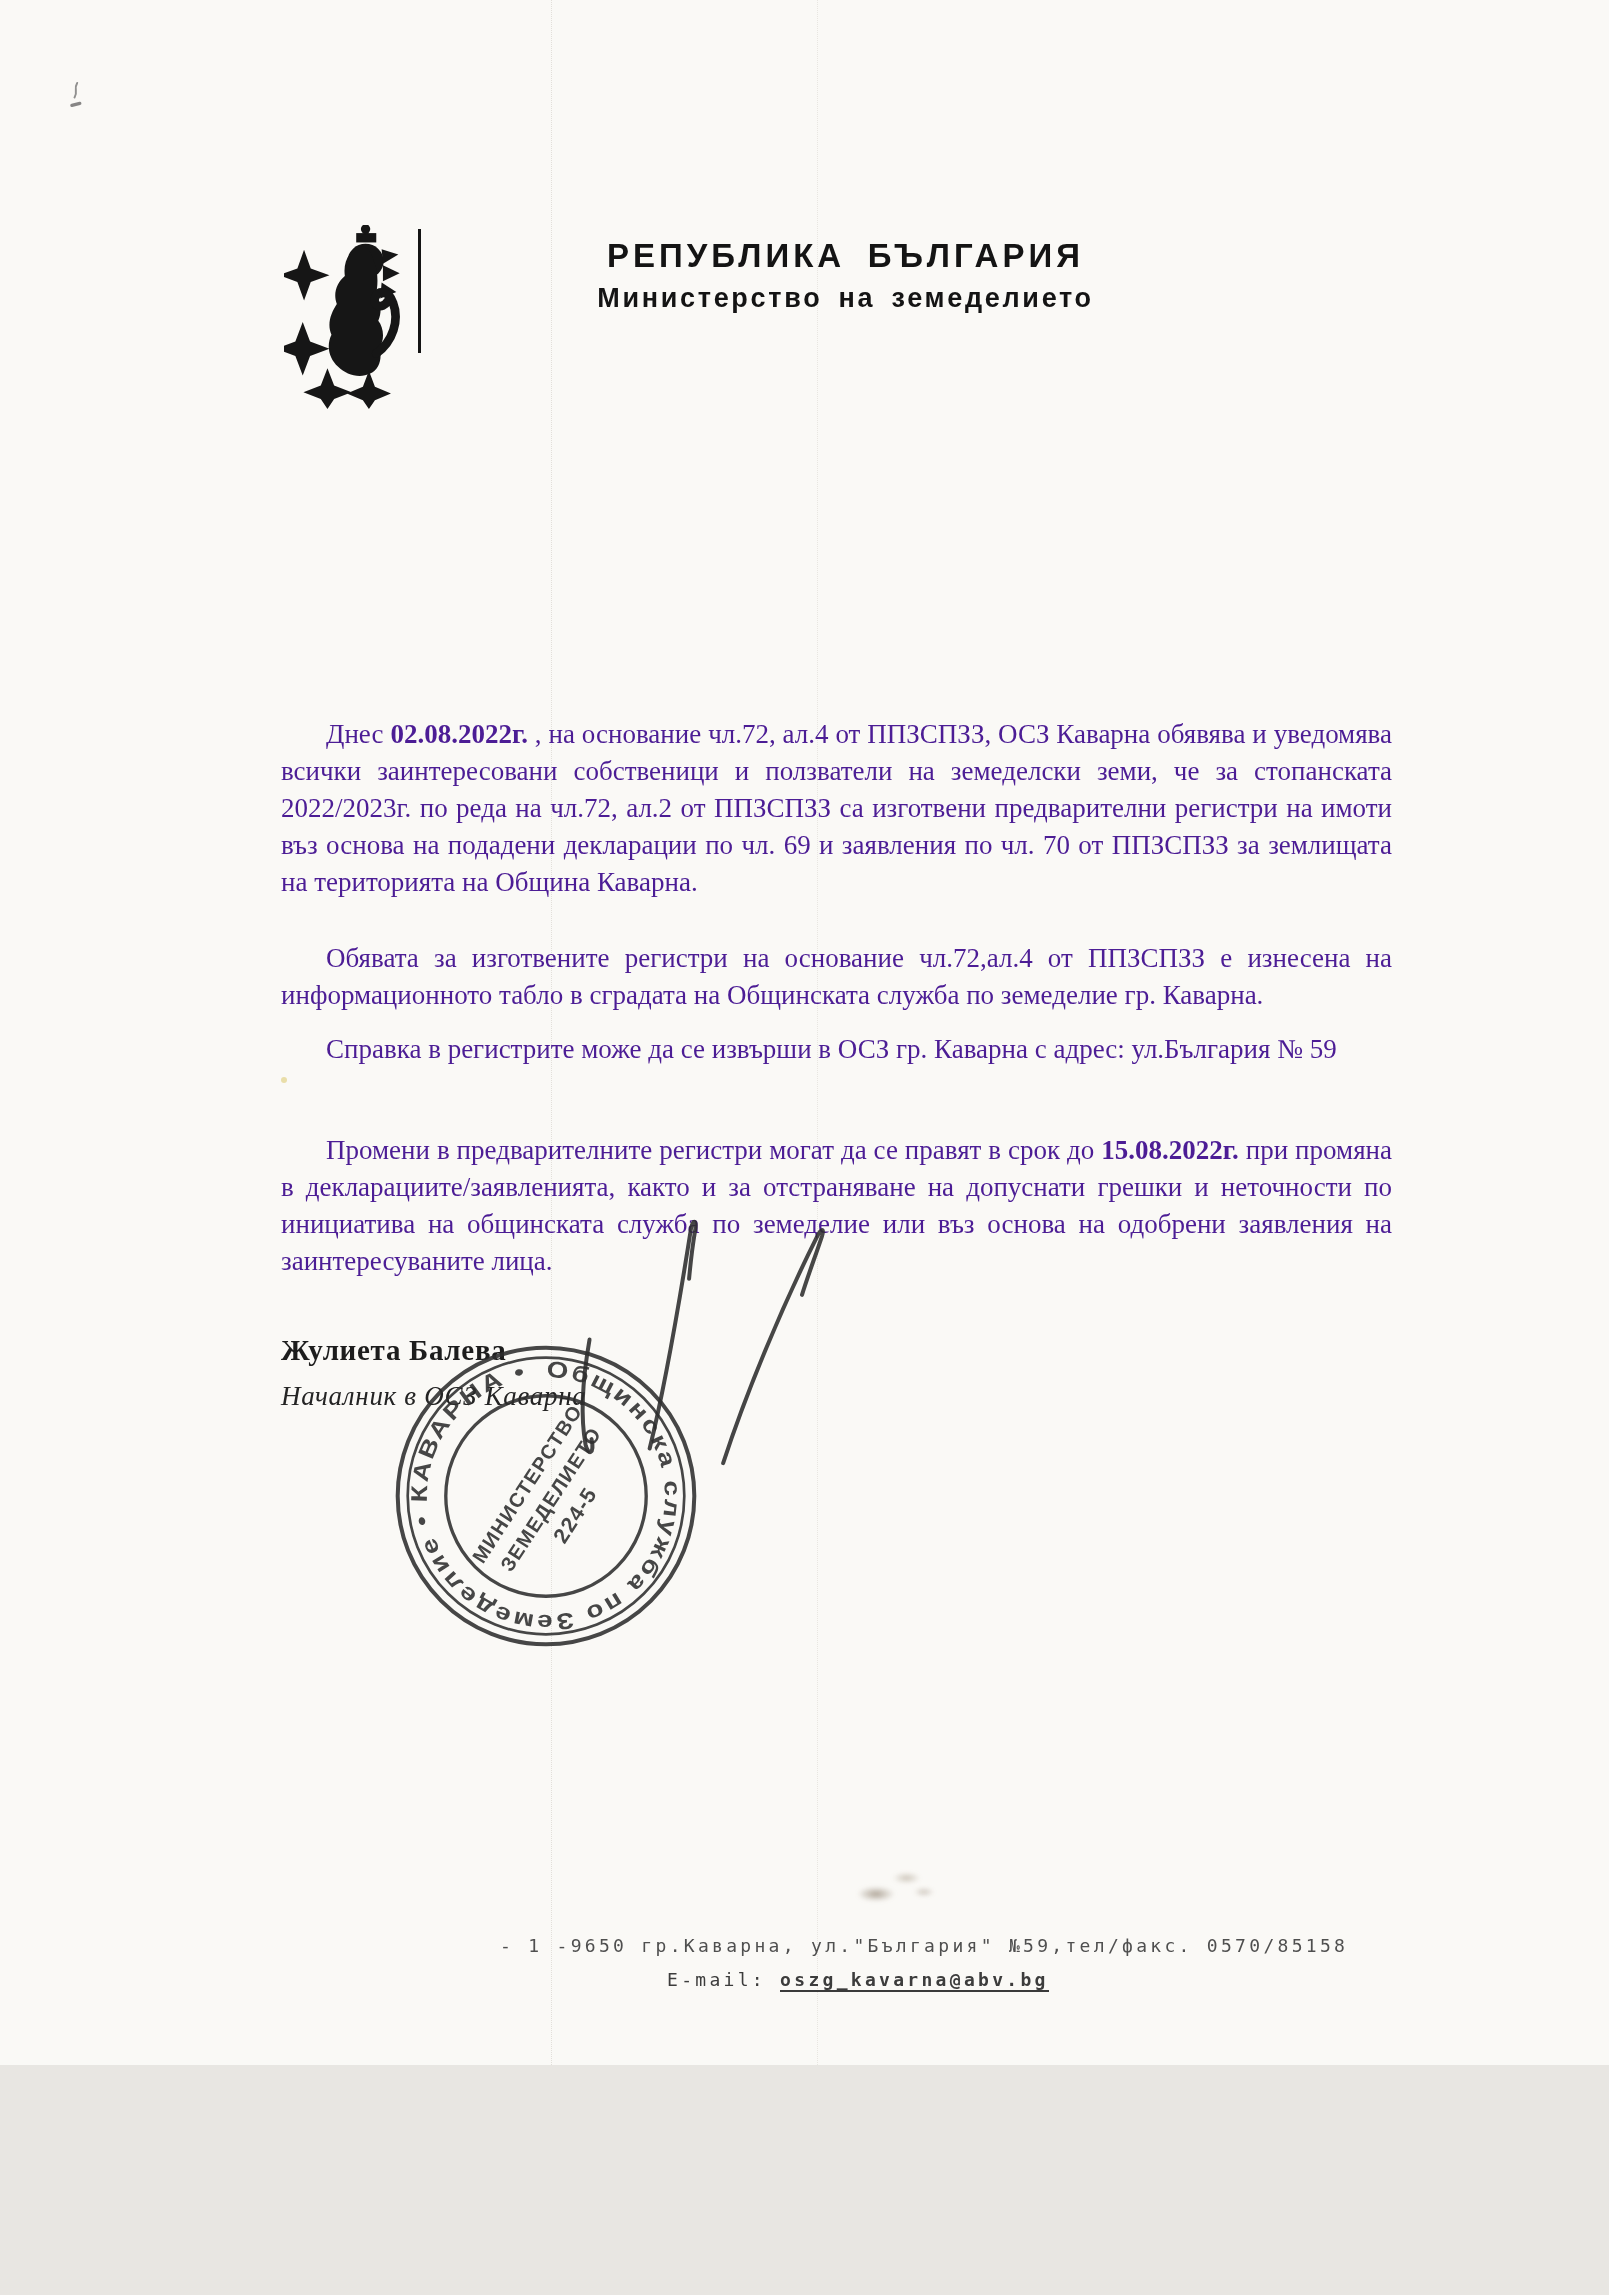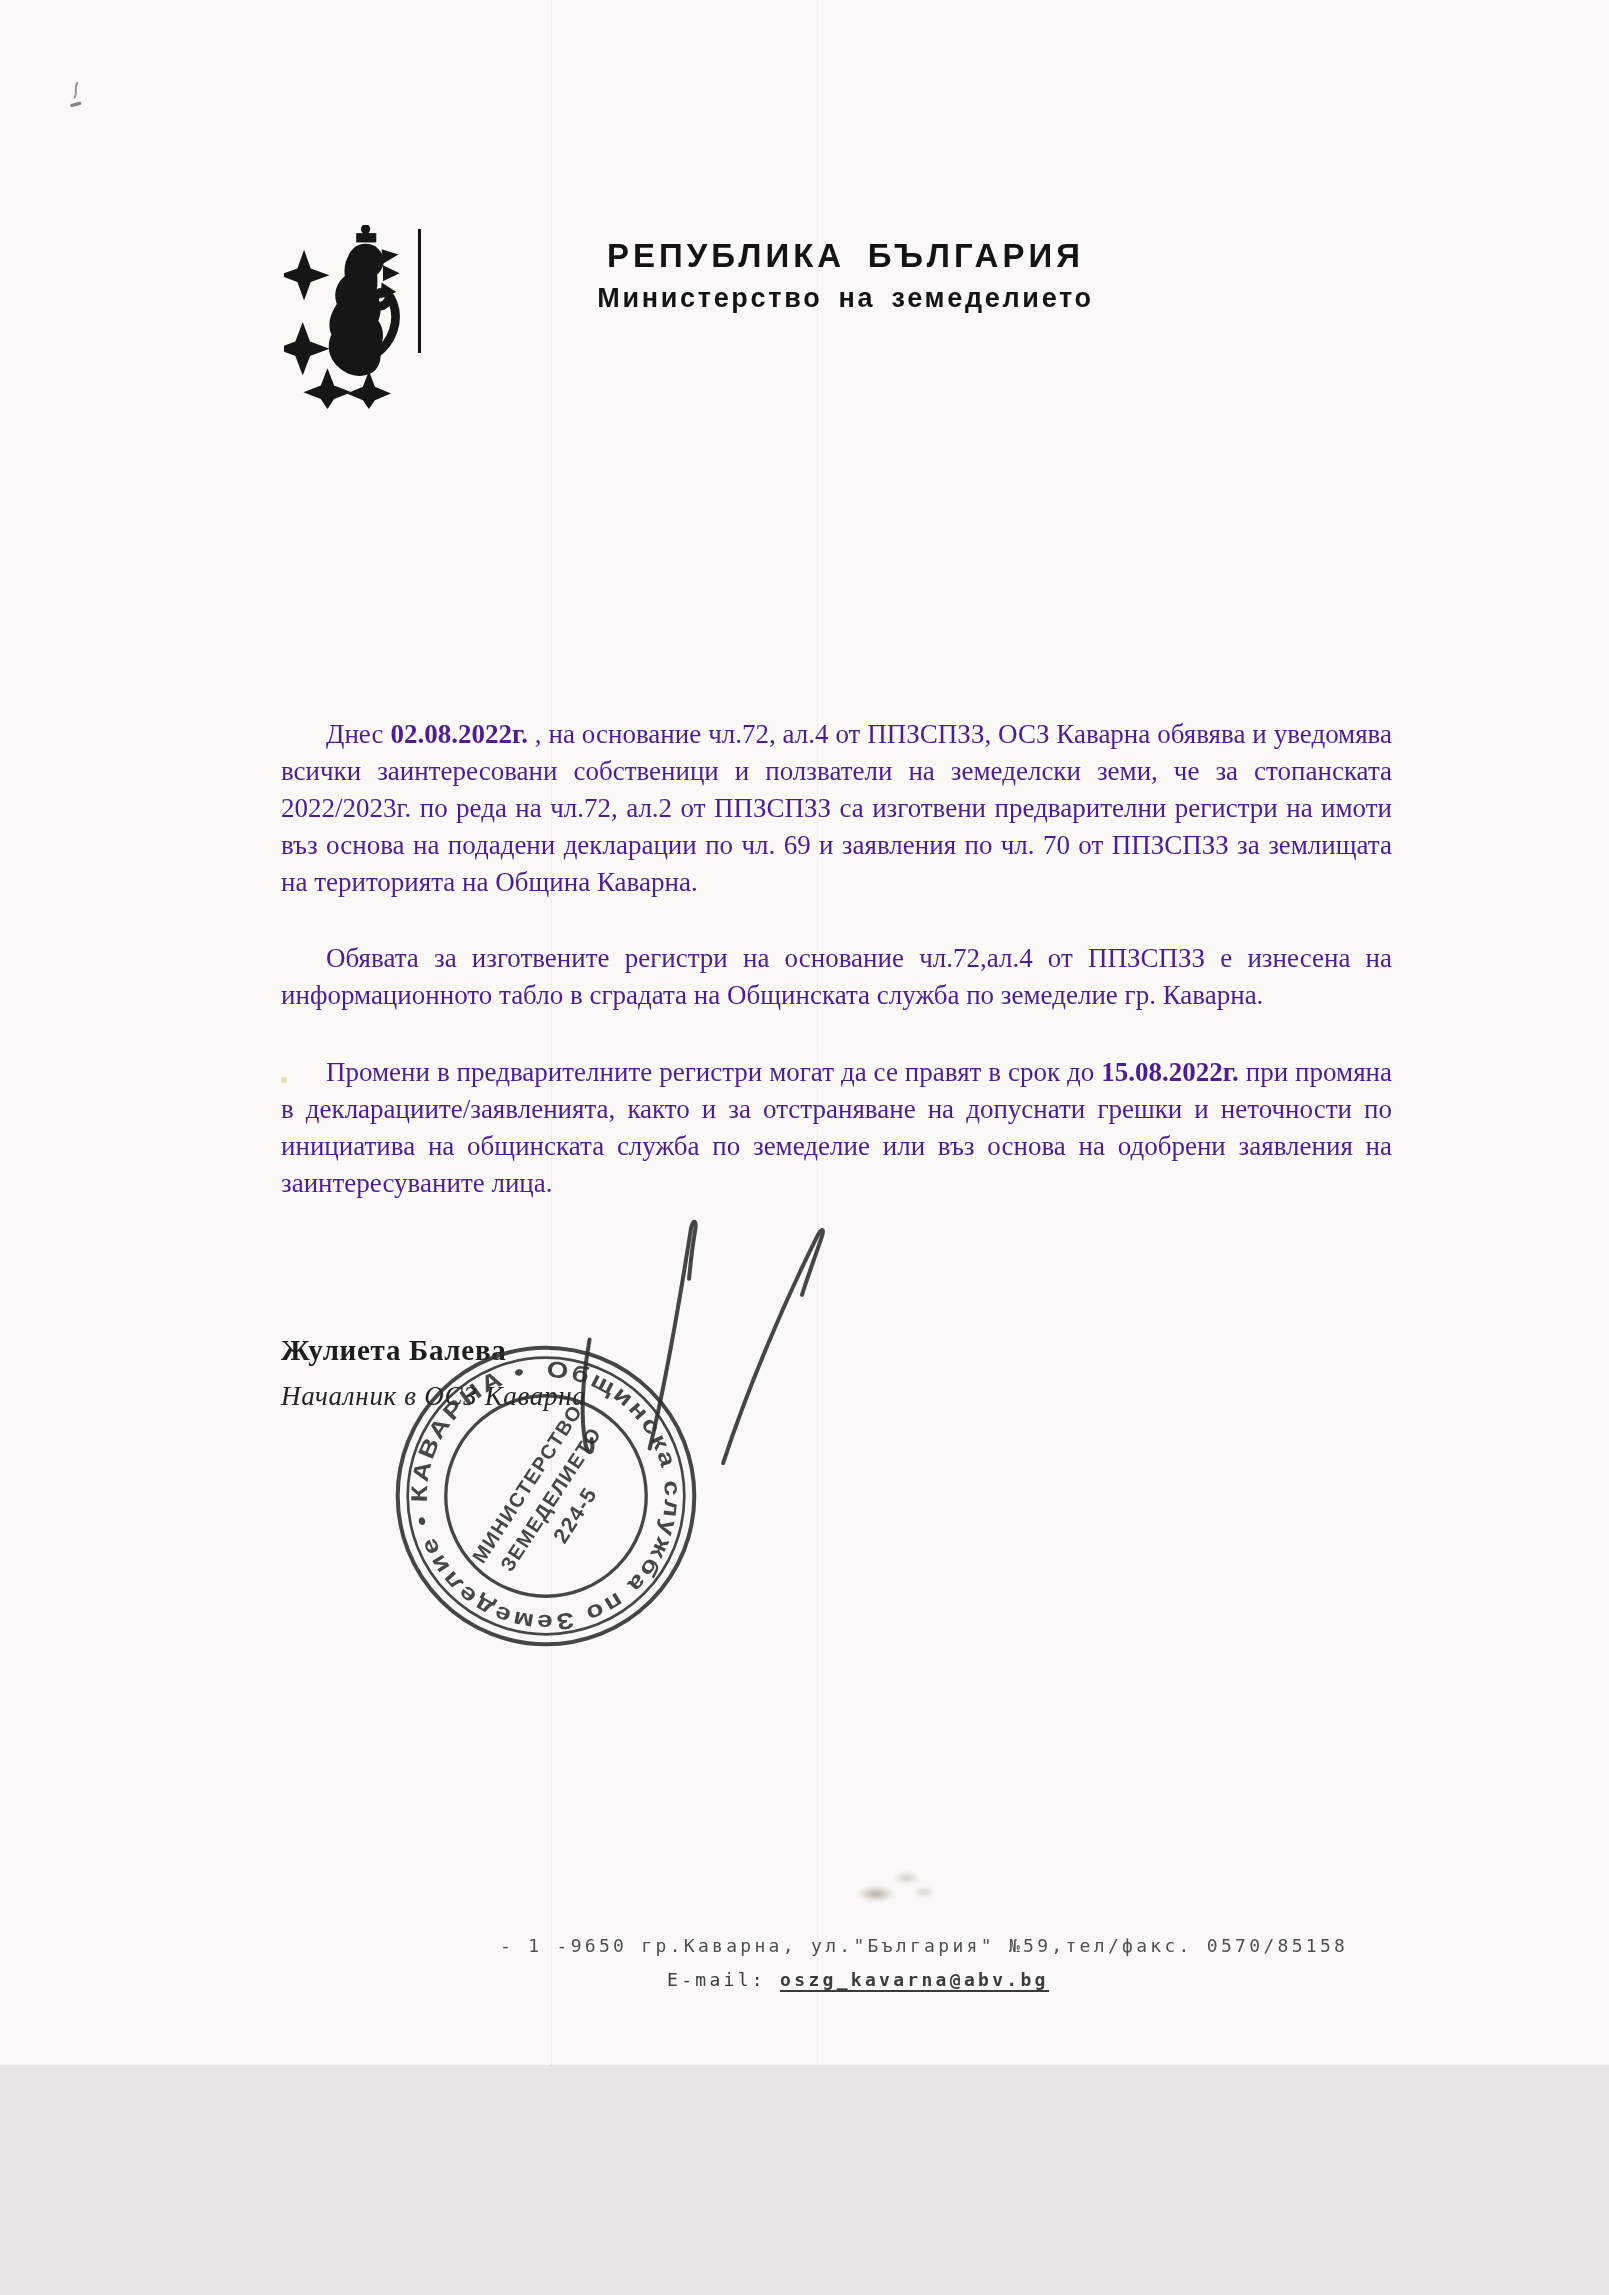--- a/index.html
+++ b/index.html
@@ -36,21 +36,21 @@
     color:#232323;
   }
 
   .body-text{
     position:absolute;left:281px;top:716px;width:1111px;
     font-size:27px;line-height:37px;color:#4c1d95;
   }
   .body-text p{margin:0;text-align:justify;text-indent:45px;}
   .body-text p.p2{margin-top:39px;}
   .body-text p.p3{margin-top:17.4px;text-align:left;}
-  .body-text p.p4{margin-top:40px;}
+  .body-text p.p4{margin-top:64px;}
   .body-text b{font-weight:bold;}
 
   .sig-name{
     position:absolute;left:281px;top:1334px;
     font-size:29px;font-weight:bold;color:#1d1d1d;letter-spacing:0.7px;
   }
   .sig-pos{
     position:absolute;left:281px;top:1381px;
     font-size:27px;font-style:italic;color:#242424;letter-spacing:0.7px;
   }
@@ -125,20 +125,21 @@
     <div class="headlines">
       <div class="hl1">РЕПУБЛИКА БЪЛГАРИЯ</div>
       <div class="hl2">Министерство на земеделието</div>
     </div>
   </div>
 
 
   <div class="body-text">
     <p class="p1"><span>Днес </span><b>02.08.2022г.</b><span> , на основание чл.72, ал.4 от ППЗСПЗЗ, ОСЗ Каварна обявява и уведомява всички заинтересовани собственици и ползватели на земеделски земи, че за стопанската 2022/2023г. по реда на чл.72, ал.2 от ППЗСПЗЗ са изготвени предварителни регистри на имоти въз основа на подадени декларации по чл. 69 и заявления по чл. 70 от ППЗСПЗЗ за землищата на територията на Община Каварна.</span></p>
     <p class="p2">Обявата за изготвените регистри на основание чл.72,ал.4 от ППЗСПЗЗ е изнесена на информационното табло в сградата на Общинската служба по земеделие гр. Каварна.</p>
+    <p class="p3">Справка в регистрите може да се извърши в ОСЗ  гр. Каварна с адрес: ул.България № 59</p>
     <p class="p4"><span>Промени в предварителните регистри могат да се правят в срок до </span><b>15.08.2022г.</b><span> при промяна в декларациите/заявленията, както и за отстраняване на допуснати грешки и неточности по инициатива на общинската служба по земеделие или въз основа на одобрени заявления на заинтересуваните лица.</span></p>
   </div>
 
   <div class="sig-name">Жулиета Балева</div>
   <div class="sig-pos">Началник в ОСЗ Каварна</div>
 
   <svg class="stamp" width="314" height="314" viewBox="0 0 470 470">
     <defs>
       <path id="ring" d="M 235,57 a 178,178 0 1,1 -0.1,0" fill="none"></path>
     </defs>

